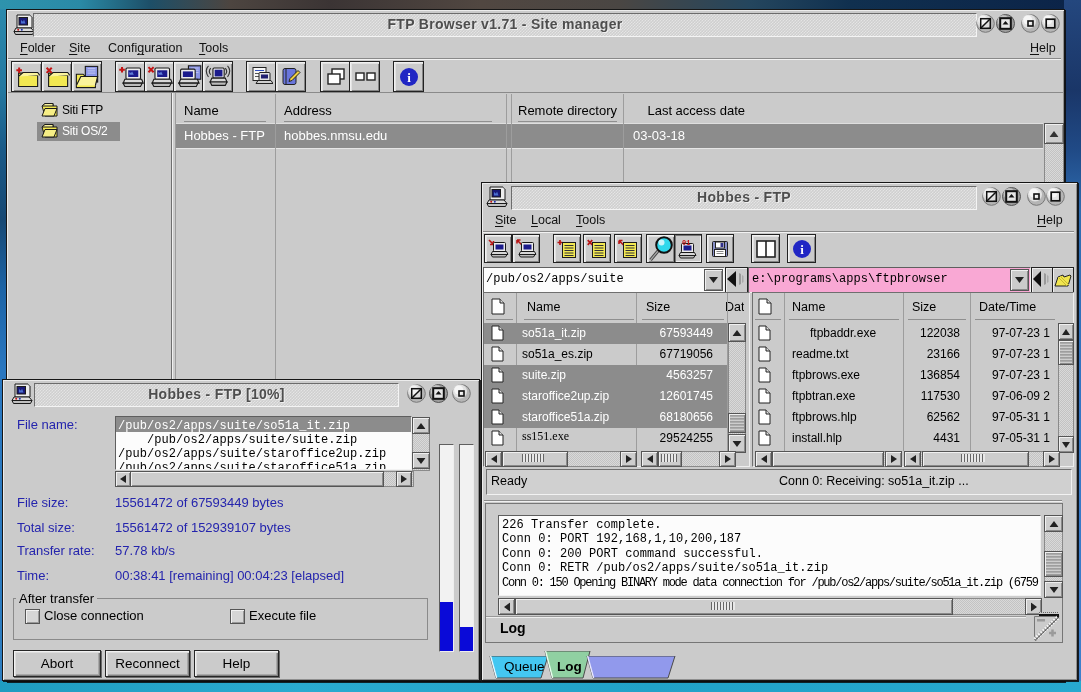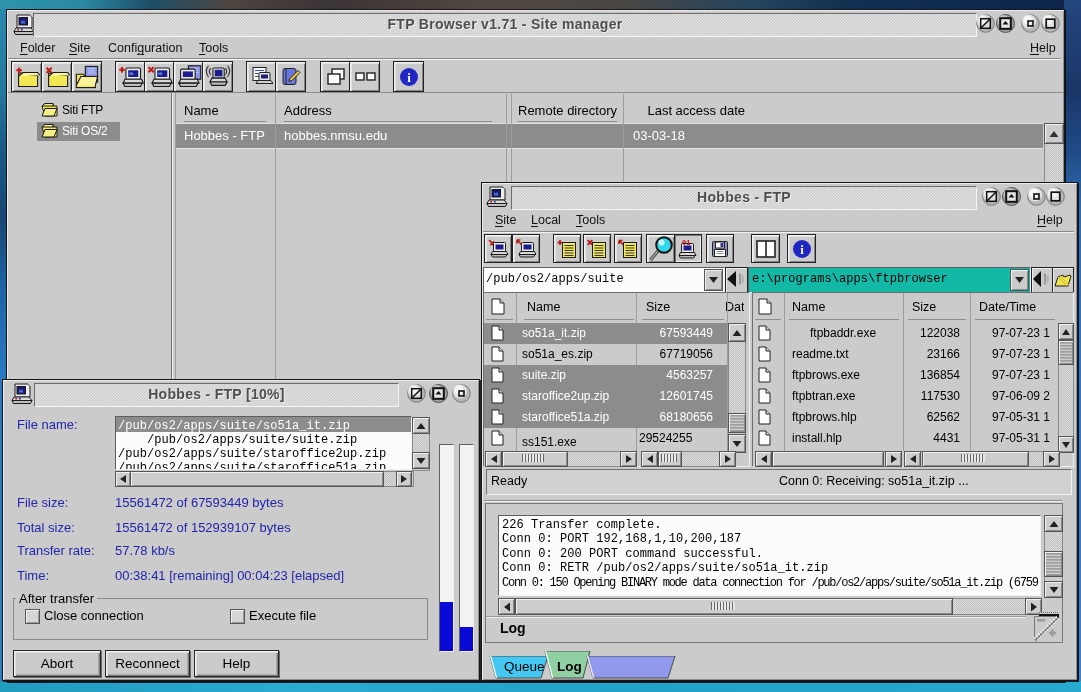--- a/index.html
+++ b/index.html
@@ -375,21 +375,21 @@
         </svg>
       </div>
  </div>
  <div class="abs" style="left:243px;top:84px;width:21px;height:24px;background:#cbcbcb;border:1px solid #222;box-shadow:inset 1px 1px 0 #eee;">
       <svg width="17" height="16" style="position:absolute;left:1px;top:3px;">
         <path d="M9 0 v16 l-9 -8z" fill="#111"></path>
         <path d="M12 2 v12 l2 -1 v-10z" fill="#999"></path>
         <path d="M15 4 v8 l1.5 -1 v-6z" fill="#aaa"></path>
       </svg>
     </div>
- <div class="abs" style="left:266px;top:84px;width:281px;height:24px;background:#14b8a6;border:1px solid;border-color:#5f5f5f #f2f2f2 #f2f2f2 #5f5f5f;">
+ <div class="abs" style="left:266px;top:84px;width:281px;height:24px;background:#f9a8d4;border:1px solid;border-color:#5f5f5f #f2f2f2 #f2f2f2 #5f5f5f;">
    <div class="abs mono" style="left:3px;top:4px;white-space:nowrap;">e:\programs\apps\ftpbrowser</div>
    <div class="abs" style="right:1px;top:1px;width:17px;height:20px;background:#cbcbcb;border:1px solid #555;box-shadow:inset 1px 1px 0 #f0f0f0, inset -1px -1px 0 #8a8a8a;">
         <svg style="position:absolute;left:4px;top:7px;" width="9" height="6">
           <path d="M0 0 h9 l-4.5 6z" fill="#222"></path>
         </svg>
       </div>
  </div>
  <div class="abs" style="left:549px;top:84px;width:20px;height:24px;background:#cbcbcb;border:1px solid #222;box-shadow:inset 1px 1px 0 #eee;">
       <svg width="16" height="16" style="position:absolute;left:1px;top:3px;">
         <path d="M8 0 v16 l-8 -8z" fill="#111"></path>
@@ -450,22 +450,22 @@
   <div class="cell" style="left:38px;top:33px;width:112px;color:#fff;">so51a_it.zip</div>
   <div class="cell" style="left:155px;top:33px;width:74px;text-align:right;color:#fff;">67593449</div>
   <div class="cell" style="left:38px;top:54px;width:112px;">so51a_es.zip</div>
   <div class="cell" style="left:155px;top:54px;width:74px;text-align:right;">67719056</div>
   <div class="cell" style="left:38px;top:75px;width:112px;color:#fff;">suite.zip</div>
   <div class="cell" style="left:155px;top:75px;width:74px;text-align:right;color:#fff;">4563257</div>
   <div class="cell" style="left:38px;top:96px;width:112px;color:#fff;">staroffice2up.zip</div>
   <div class="cell" style="left:155px;top:96px;width:74px;text-align:right;color:#fff;">12601745</div>
   <div class="cell" style="left:38px;top:117px;width:112px;color:#fff;">staroffice51a.zip</div>
   <div class="cell" style="left:155px;top:117px;width:74px;text-align:right;color:#fff;">68180656</div>
-  <div class="cell" style="left:38px;top:142px;width:112px;">ss151.exe</div>
-  <div class="cell" style="left:155px;top:138px;width:74px;">29524255</div>
+  <div class="cell" style="left:38px;top:136px;width:112px;font-family:Liberation Serif, serif;">ss151.exe</div>
+  <div class="cell" style="left:155px;top:138px;width:74px;text-align:right;">29524255</div>
 
   <div class="sb" style="left:244px;top:30px;width:16px;height:128px;"></div>
   <div class="sbb" style="left:244px;top:30px;width:16px;height:17px;">
         <svg width="9" height="6">
           <path d="M4.5 0 L9 6 H0z" fill="#222"></path>
         </svg>
       </div>
   <div class="thumb ridges" style="left:244px;top:120px;width:16px;height:18px;"></div>
   <div class="sbb" style="left:244px;top:141px;width:16px;height:17px;">
         <svg width="9" height="6">

